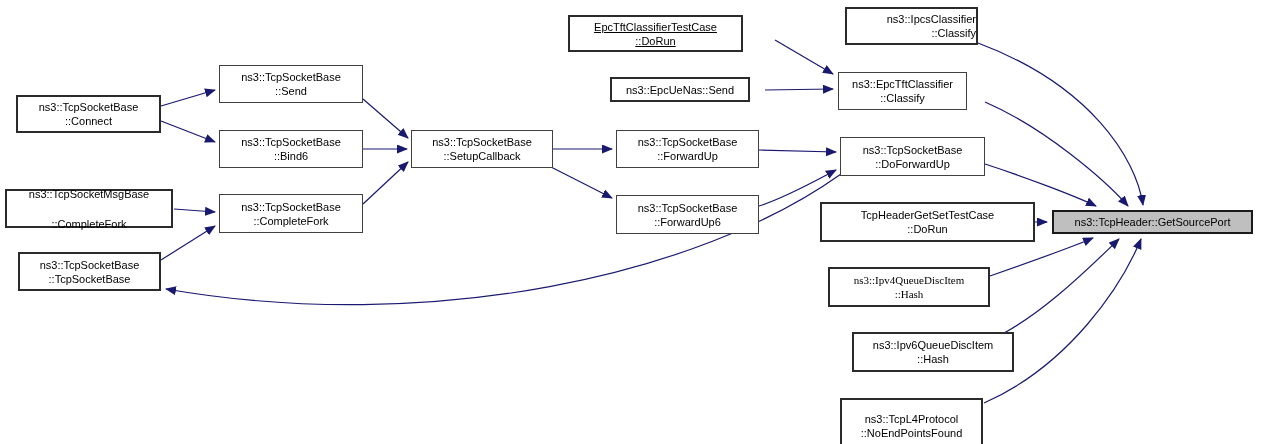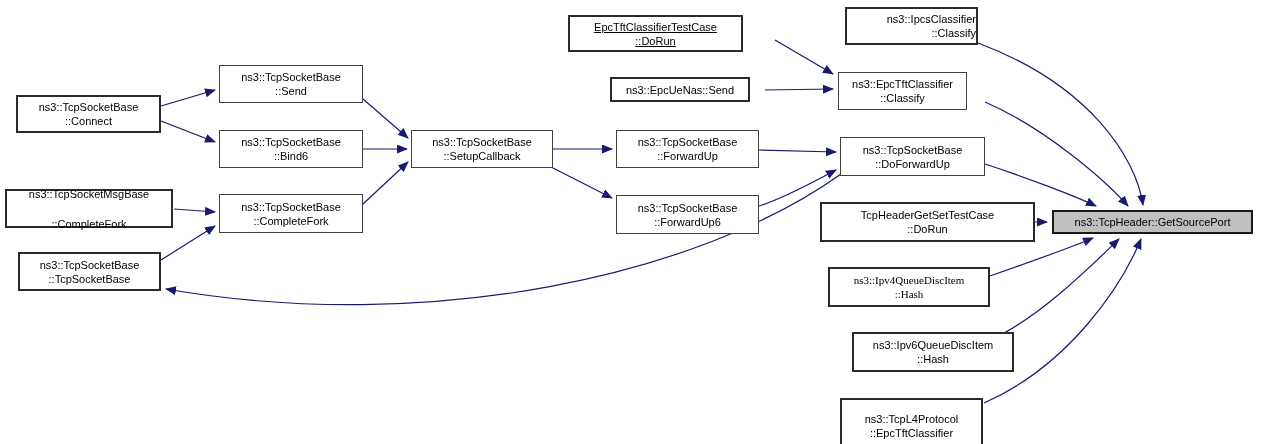--- a/index.html
+++ b/index.html
@@ -129,18 +129,18 @@
     <div class="node bold" style="left: 828px; top: 267px; width: 162px; height: 40px; font-family: Liberation Serif, serif;">
       <span>ns3::Ipv4QueueDiscItem</span>
       <span>::Hash</span>
     </div>
     <div class="node bold" style="left: 828px; top: 332px; width: 162px; height: 40px; margin-left: 24px;">
       <span>ns3::Ipv6QueueDiscItem</span>
       <span>::Hash</span>
     </div>
     <div class="node bold" style="left: 840px; top: 398px; width: 143px; height: 55px;">
       <span>ns3::TcpL4Protocol</span>
-      <span>::EpcTftClassifier</span>
+      <span>::NoEndPointsFound</span>
     </div>
     <div class="node target" style="left: 1052px; top: 210px; width: 201px; height: 24px;">
       <span>ns3::TcpHeader::GetSourcePort</span>
     </div>
   </div>
 
 </body></html>

